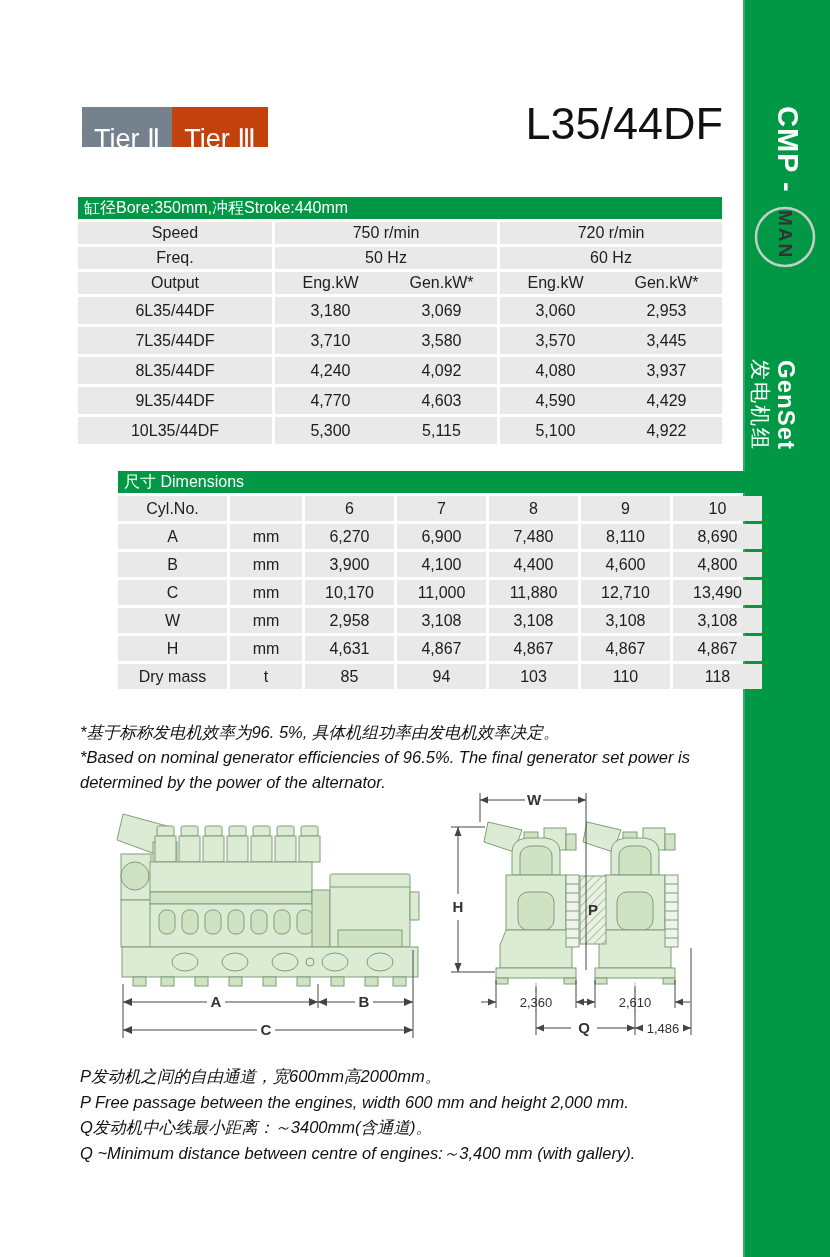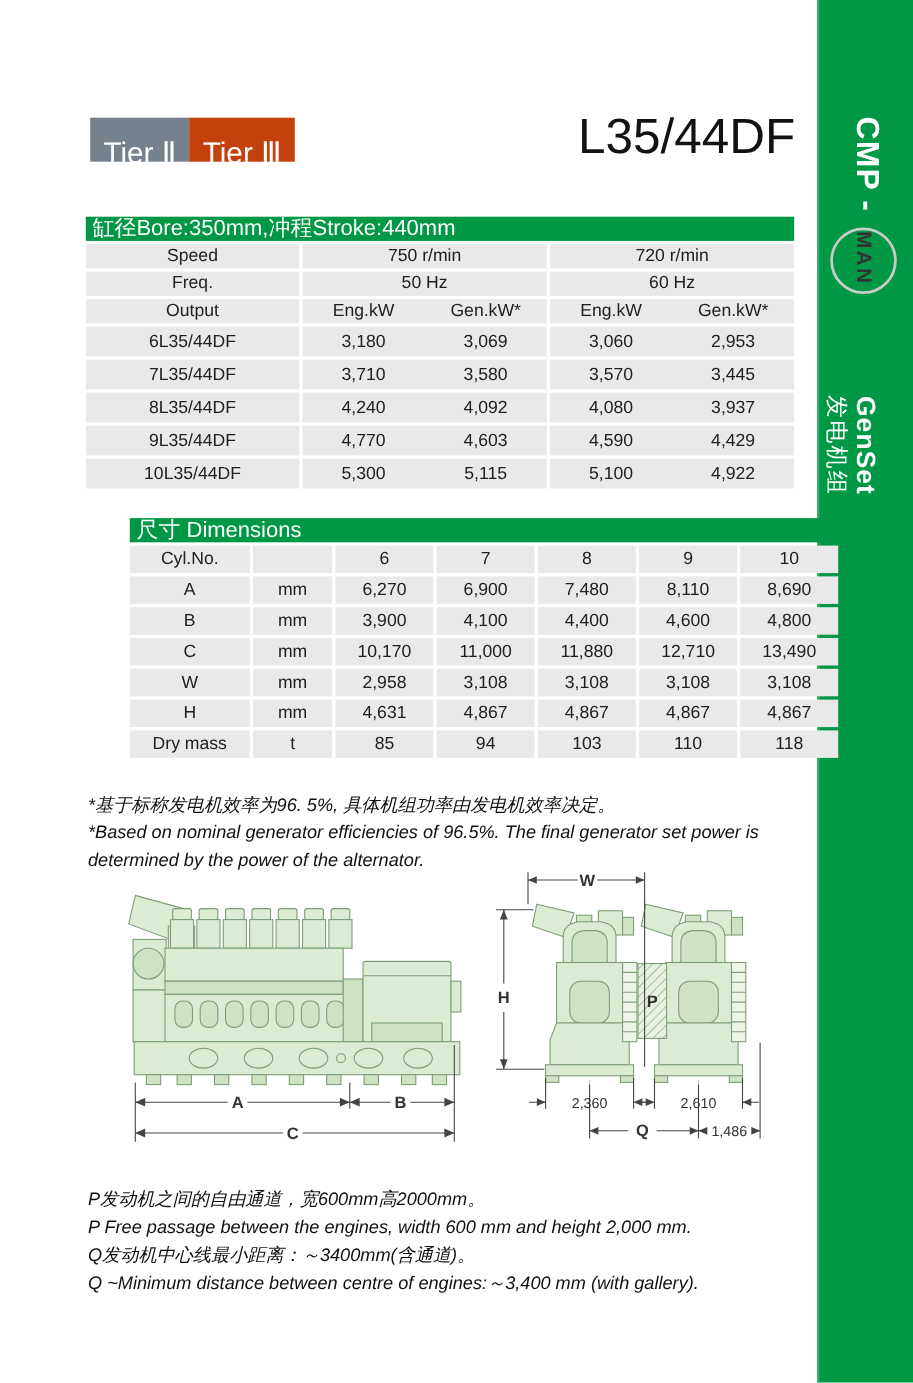--- a/index.html
+++ b/index.html
@@ -24,37 +24,37 @@
   .badge { color:#fff; font-size:27px; line-height:40px; padding:12px 12px; white-space:nowrap; }
   .badge.t2 { background:#75818D; }
   .badge.t3 { background:#c2410c; }
 
   .title { position:absolute; top:99px; right:107px; font-size:45px; line-height:50px;
            color:#121212; letter-spacing:0; }
 
   
   .tbl { position:absolute; left:78px; width:644px; }
   .tbl1 { top:197px; } .tbl2 { top:471px;margin-left:40px; }
-  .tbl-head { height:22px; background:#009845; color:#fff; font-size:20px; line-height:22px;
+  .tbl-head { height:22px; background:#009845; color:#fff; font-size:16px; line-height:22px;
               padding-left:6px; margin-bottom:3px; }
   .trow { display:flex; gap:3px; margin-bottom:3px; }
   .cell { background:#E9E9E9; display:flex; align-items:center; justify-content:center;
           font-size:16px; color:#202020; }
   .hr { height:22px; } .dr { height:27px; }
   .c-label { width:194px; }
   .c-group { flex:1; display:flex; }
   .half { width:50%; display:flex; align-items:center; justify-content:center; }
   .t2r { height:25px; }
   .t2-label { width:109px; } .t2-unit { width:72px; } .t2-val { flex:1; }
 
   
   .notes1 { position:absolute; left:80px; top:720px; width:648px; font-size:16.5px;
             font-style:italic; line-height:25px; color:#101010; }
   .notes2 { position:absolute; left:80px; top:1064px; width:650px; font-size:16.5px;
-            font-style:italic; line-height:25.5px; color:#101010;margin-top:14px; }
+            font-style:italic; line-height:25.5px; color:#101010; }
 
   svg { display:block; }
   svg text { font-family:"Liberation Sans", sans-serif; fill:#333; }
   .dimlbl { font-size:15px; font-weight:bold; }
   .dimnum { font-size:13px; }
   .d-side { position:absolute; left:95px; top:792px; }
   .d-end  { position:absolute; left:443px; top:780px; }
 </style>
 </head>
 <body>

